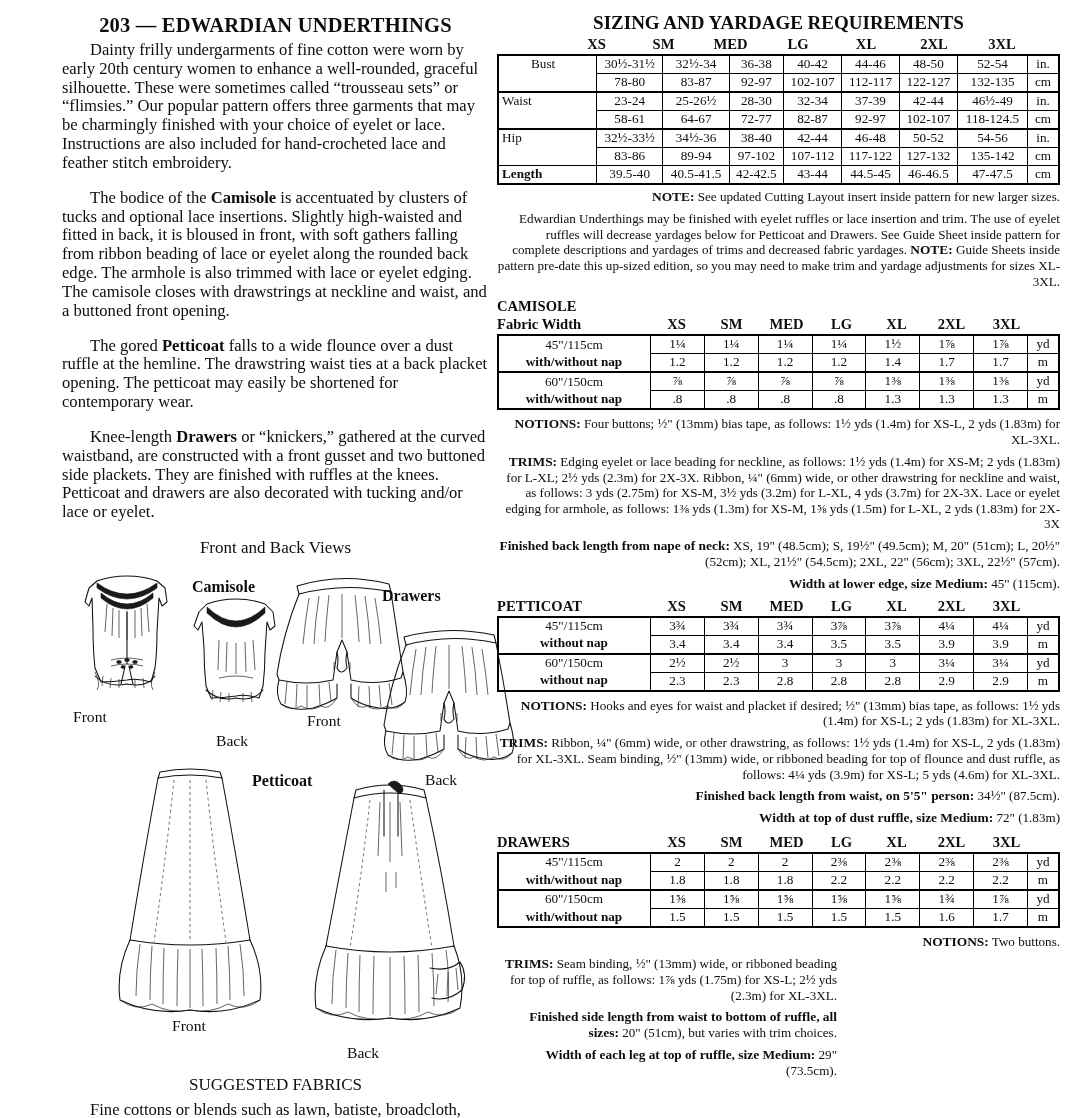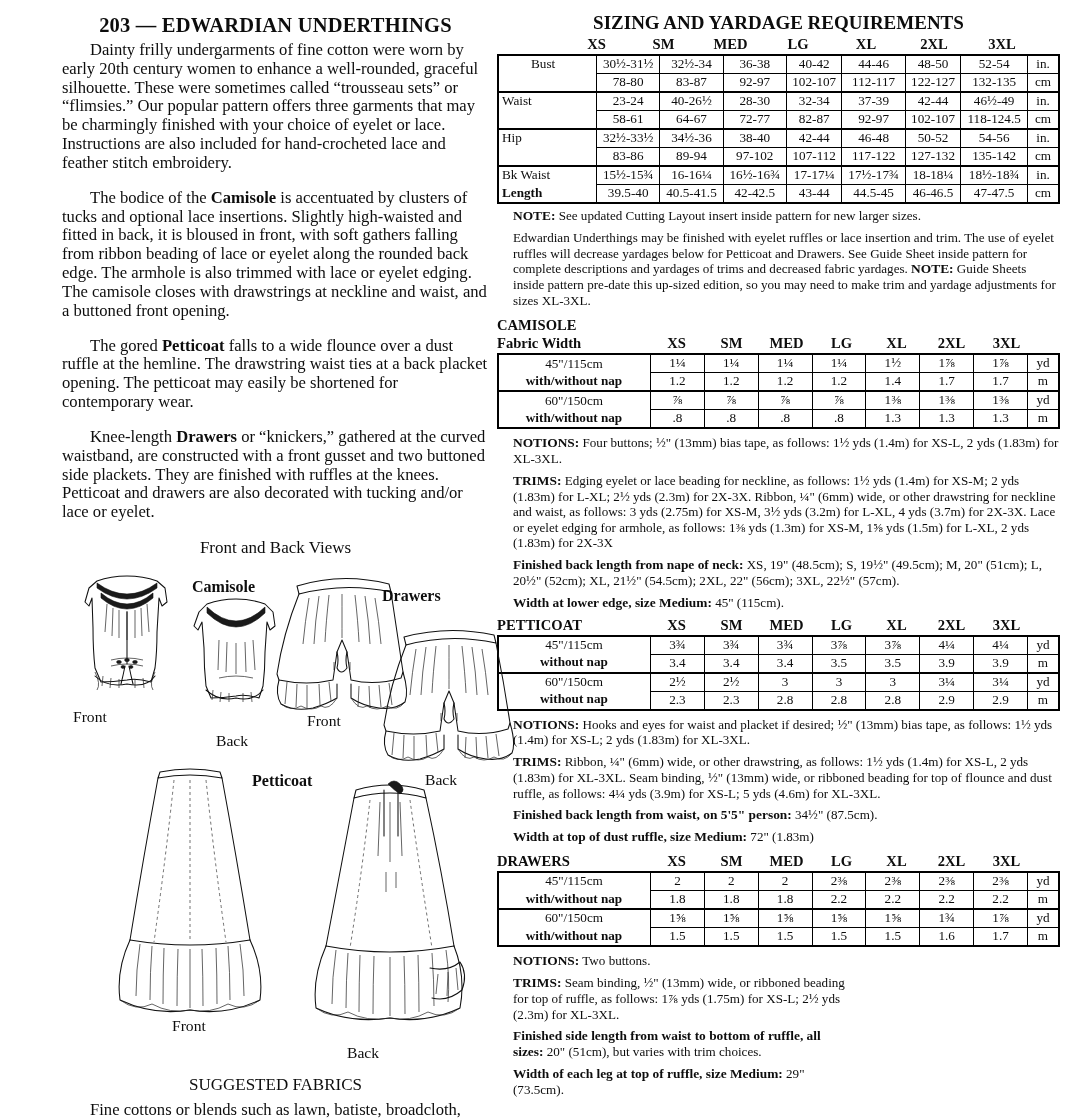--- a/index.html
+++ b/index.html
@@ -62,22 +62,22 @@
   
   h2.rtitle {
     font-size: 19px;
     font-weight: bold;
     text-align: center;
     margin: 6px 0 2px 0;
   }
   .rtext {
     font-size: 13.1px;
     line-height: 1.19;
-    margin: 6px 0 0 16px;
-    text-align: left;
+    margin: 6px 0 0 0;
+    text-align: right;
   }
   .rtext.first { margin-top: 4px; }
   .rlabel {
     font-size: 13.4px;
     font-weight: bold;
   }
 
   
   table {
     border-collapse: collapse;
@@ -387,21 +387,21 @@
           <td>102-107</td>
           <td>112-117</td>
           <td>122-127</td>
           <td>132-135</td>
           <td class="unit">cm</td>
         </tr>
 
         <tr class="thick">
           <td class="rowlab pairtop">Waist</td>
           <td>23-24</td>
-          <td>40-26½</td>
+          <td>25-26½</td>
           <td>28-30</td>
           <td>32-34</td>
           <td>37-39</td>
           <td>42-44</td>
           <td>46½-49</td>
           <td class="unit">in.</td>
         </tr>
         <tr>
           <td class="rowlab pairbot"></td>
           <td>58-61</td>
@@ -430,31 +430,20 @@
           <td>83-86</td>
           <td>89-94</td>
           <td>97-102</td>
           <td>107-112</td>
           <td>117-122</td>
           <td>127-132</td>
           <td>135-142</td>
           <td class="unit">cm</td>
         </tr>
 
-        <tr class="thick">
-          <td class="rowlab pairtop">Bk Waist</td>
-          <td>15½-15¾</td>
-          <td>16-16¼</td>
-          <td>16½-16¾</td>
-          <td>17-17¼</td>
-          <td>17½-17¾</td>
-          <td>18-18¼</td>
-          <td>18½-18¾</td>
-          <td class="unit">in.</td>
-        </tr>
         <tr>
           <td class="rowlab pairbot">Length</td>
           <td>39.5-40</td>
           <td>40.5-41.5</td>
           <td>42-42.5</td>
           <td>43-44</td>
           <td>44.5-45</td>
           <td>46-46.5</td>
           <td>47-47.5</td>
           <td class="unit">cm</td>

